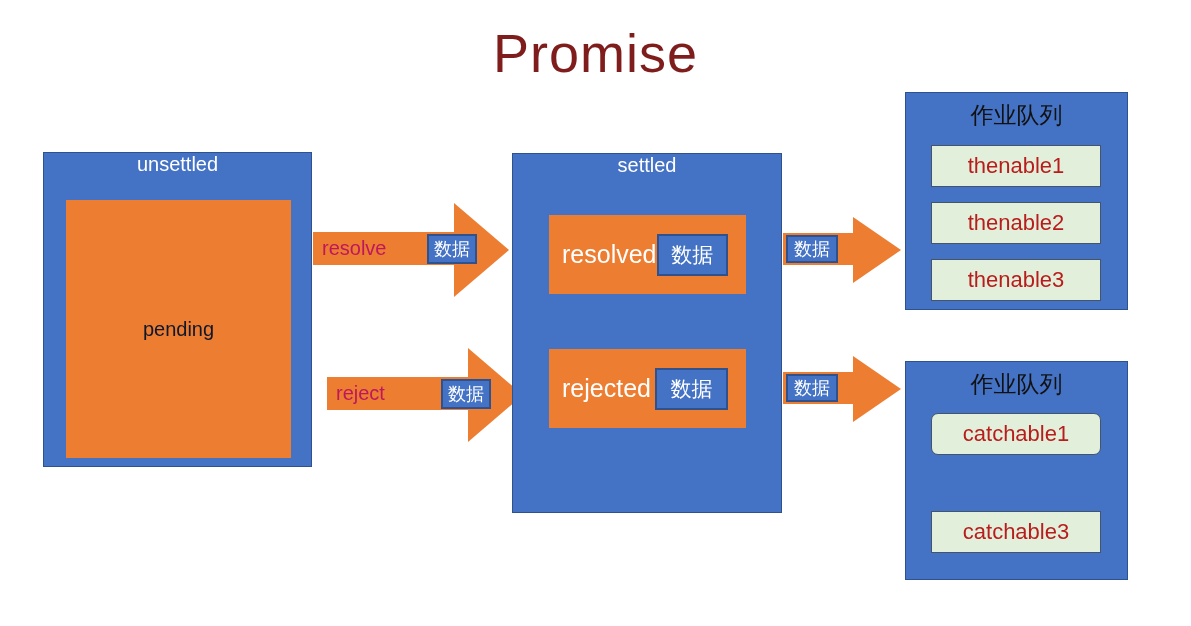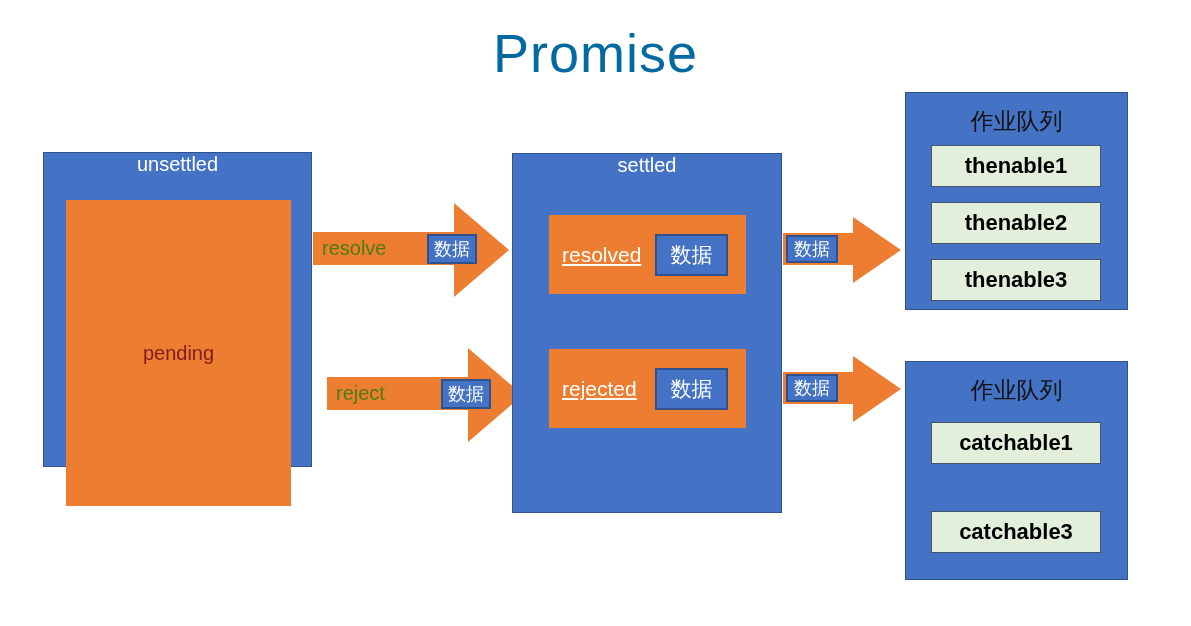--- a/index.html
+++ b/index.html
@@ -1,47 +1,47 @@
 <!DOCTYPE html>
 <html><head>
 <meta charset="utf-8">
 <style>
   * { margin:0; padding:0; box-sizing:border-box; }
   html,body { background:#ffffff; }
   body { font-family:"Liberation Sans","DejaVu Sans",sans-serif; }
   .canvas { position:relative; width:1191px; height:626px; background:#fff; overflow:hidden; }
 
   .title { position:absolute; top:22px; left:0; right:0; text-align:center;
-           font-size:54px; font-weight:300; color:#0369a1; letter-spacing:1px; }
+           font-size:54px; font-weight:300; color:#7f1d1d; letter-spacing:1px; }
 
   
   .bluebox { position:absolute; background:#4472C4; border:1px solid #2F528F; }
   .box-label { width:100%; text-align:center; color:#ffffff; font-size:20px; }
 
   .unsettled { left:43px; top:152px; width:269px; height:315px; }
-  .pending   { position:absolute; left:22px; top:47px; width:225px; height:306px;
+  .pending   { position:absolute; left:22px; top:47px; width:225px; height:258px;
                background:#ED7D31; display:flex; align-items:center; justify-content:center;
-               color:#7f1d1d; font-size:20px; }
+               color:#0f172a; font-size:20px; }
 
   .settled { left:512px; top:153px; width:270px; height:360px; }
   .state-row { position:absolute; left:36px; width:197px; height:79px; background:#ED7D31;
                display:flex; align-items:center; justify-content:space-between;
                padding:0 18px 0 13px; }
   .resolved-row { top:61px; }
   .rejected-row { top:195px; }
-  .state-row .row-label { color:#fff; font-size:21px;text-decoration:underline; }
+  .state-row .row-label { color:#fff; font-size:25px; }
   .row-chip { display:inline-block; width:73px; height:42px; background:#4472C4;
               border:2px solid #2F528F; color:#fff; font-size:21px; text-align:center;
               line-height:38px; }
 
   
   .arrow { position:absolute; }
   .shaft { position:absolute; background:#ED7D31; }
   .head  { position:absolute; width:0; height:0; }
-  .arrow-label { position:absolute; color:#4d7c0f; font-size:20px; }
+  .arrow-label { position:absolute; color:#be185d; font-size:20px; }
   .chip { position:absolute; background:#4472C4; border:2px solid #2F528F; color:#fff;
           text-align:center; }
 
   .mid-arrow { width:196px; height:94px; }
   .mid-arrow .shaft { left:0; top:29px; width:141px; height:33px; }
   .mid-arrow .head  { left:141px; top:0;
                       border-top:47px solid transparent; border-bottom:47px solid transparent;
                       border-left:55px solid #ED7D31; }
   .mid-arrow .arrow-label { left:9px; top:29px; height:33px; line-height:33px; }
   .mid-arrow .chip { left:114px; top:31px; width:50px; height:30px; line-height:26px; font-size:18px; }
@@ -54,26 +54,26 @@
                       border-top:33px solid transparent; border-bottom:33px solid transparent;
                       border-left:48px solid #ED7D31; }
   .out-arrow .chip { left:3px; top:18px; width:52px; height:28px; line-height:24px; font-size:18px; }
   .out-arrow-top    { left:783px; top:217px; }
   .out-arrow-bottom { left:783px; top:356px; }
 
   
   .queue { position:absolute; left:905px; width:223px; background:#4472C4; border:1px solid #2F528F; }
   .queue-top    { top:92px;  height:218px; }
   .queue-bottom { top:361px; height:219px; }
-  .queue-title { width:100%; text-align:center; color:#111111; font-size:23px; padding-top:13px; }
+  .queue-title { width:100%; text-align:center; color:#111111; font-size:23px; padding-top:7px; }
   .queue-item { position:absolute; left:25px; width:170px; height:42px; background:#E2EFDA;
-                border:1px solid #44546A; color:#000000; font-size:22px;
-                display:flex; align-items:center; justify-content:center;font-weight:bold; }
+                border:1px solid #44546A; color:#b91c1c; font-size:22px;
+                display:flex; align-items:center; justify-content:center; }
   .qi-0 { top:52px; } .qi-1 { top:109px; } .qi-2 { top:166px; }
-  .queue-bottom .qi-0 { top:60px; } .queue-bottom .qi-1 { top:107px; } .queue-bottom .qi-2 { top:149px; }
+  .queue-bottom .qi-0 { top:51px;border-radius:7px; } .queue-bottom .qi-1 { top:107px; } .queue-bottom .qi-2 { top:149px; }
 </style>
 </head>
 <body>
 
 <div class="canvas">
 
   <div class="title">Promise</div>
 
   <div class="bluebox unsettled">
     <div class="box-label">unsettled</div>

